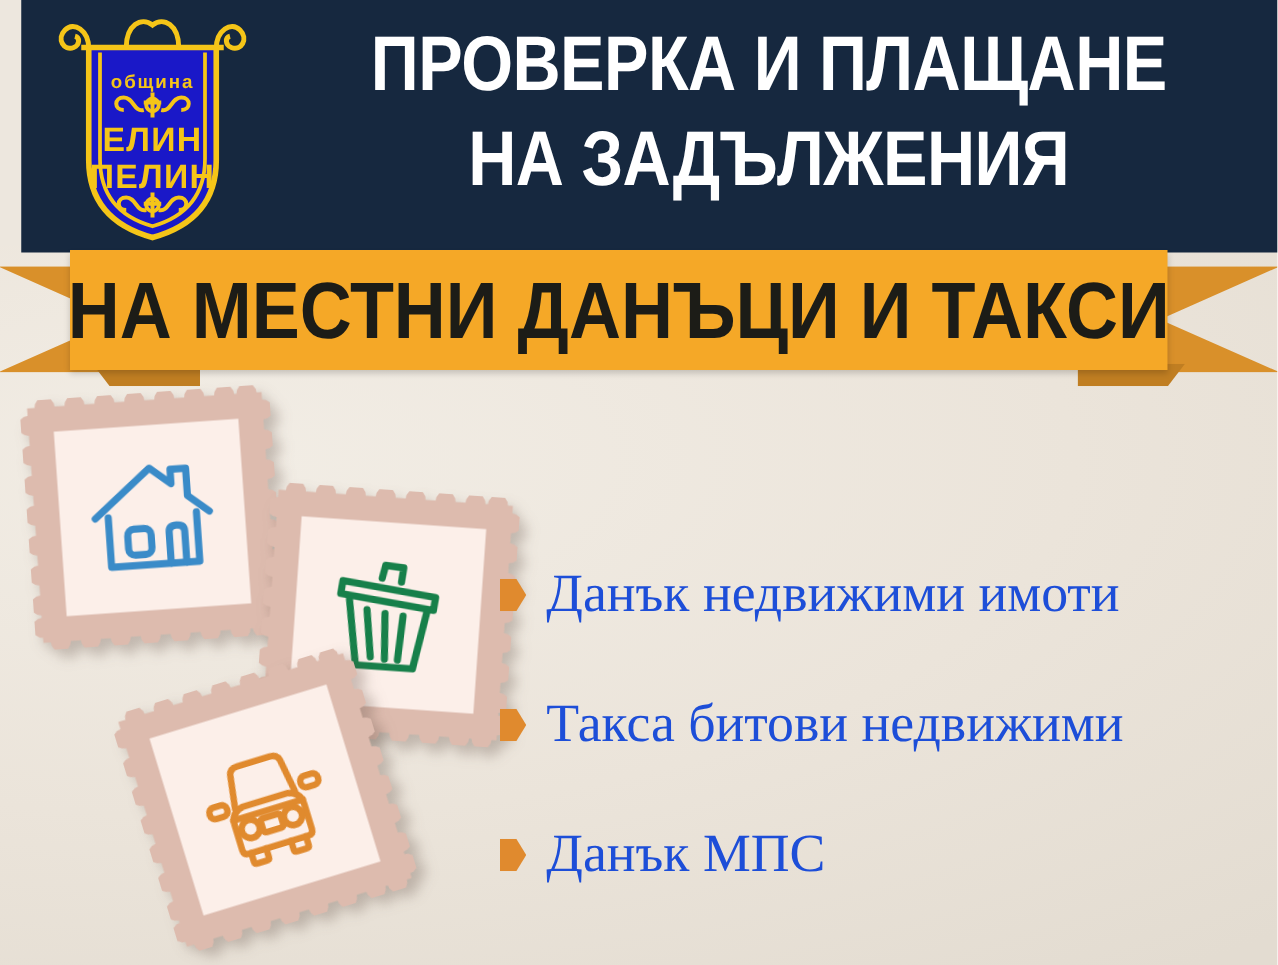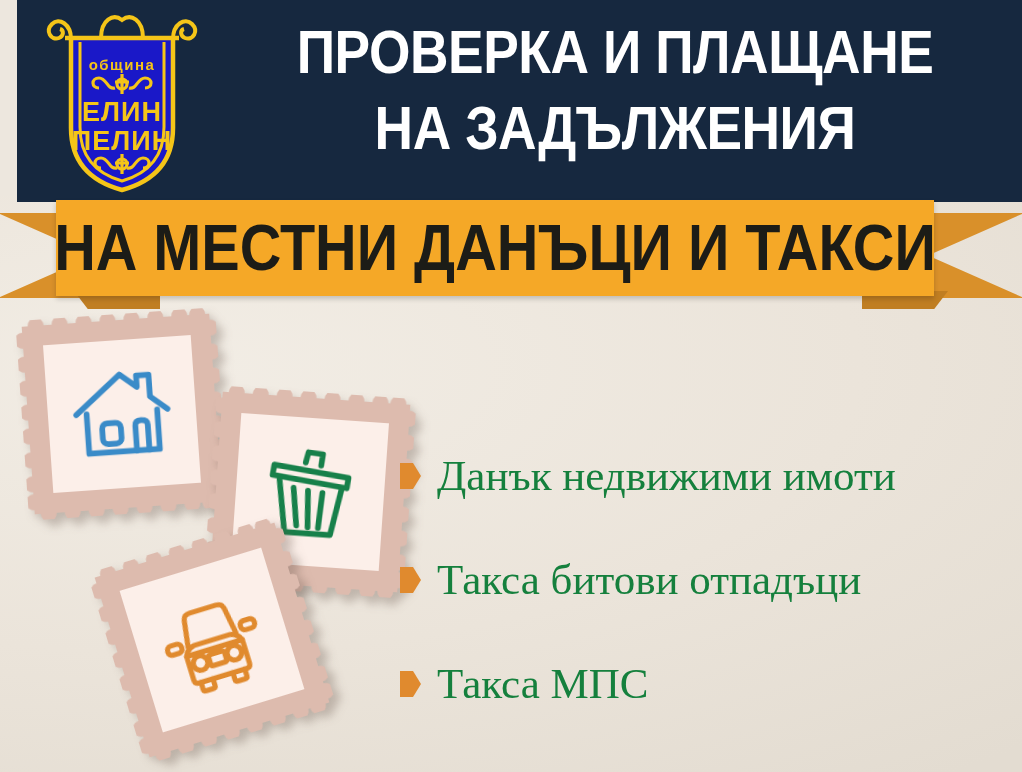--- a/index.html
+++ b/index.html
@@ -145,21 +145,21 @@
     height: 104px;
   }
   .bullet-marker {
     flex: 0 0 auto;
     width: 21px; height: 26px;
     margin-right: 16px;
     background: #E08A2E;
     clip-path: polygon(0 0, 62% 0, 100% 50%, 62% 100%, 0 100%);
   }
   .bullet-label {
-    color: #15803d;
+    color: #1d4ed8;
     font-family: "Liberation Serif", "DejaVu Serif", serif;
     font-size: 43px;
     line-height: 48px;
     white-space: nowrap;
   }
 </style>
 </head>
 <body>
 
 <div id="poster">
@@ -414,23 +414,23 @@
 
   <div class="bullets">
 
     <div class="bullet-row">
       <span class="bullet-marker"></span>
       <span class="bullet-label">Данък недвижими имоти</span>
     </div>
 
     <div class="bullet-row">
       <span class="bullet-marker"></span>
-      <span class="bullet-label">Такса битови отпадъци</span>
+      <span class="bullet-label">Такса битови недвижими</span>
     </div>
 
     <div class="bullet-row">
       <span class="bullet-marker"></span>
-      <span class="bullet-label">Такса МПС</span>
+      <span class="bullet-label">Данък МПС</span>
     </div>
 
   </div>
 
 </div>
 
 </body></html>

